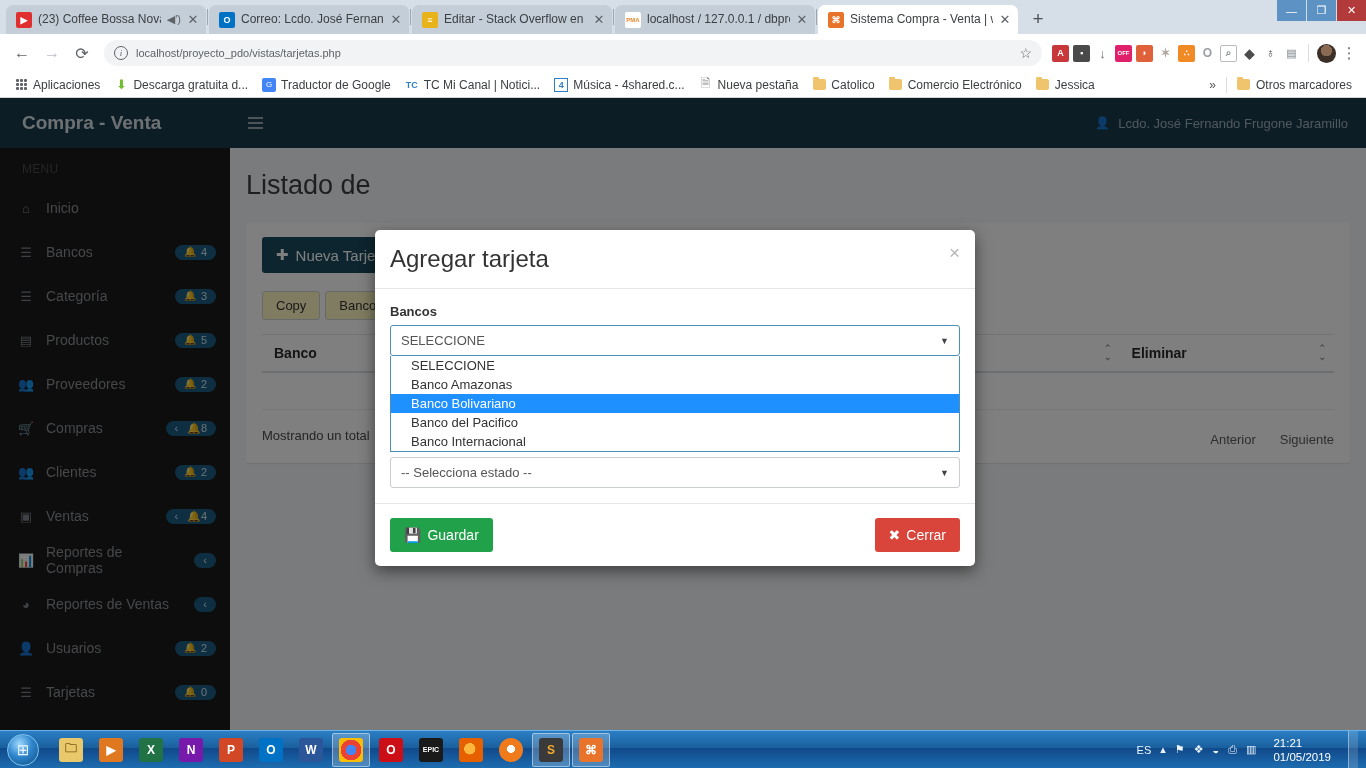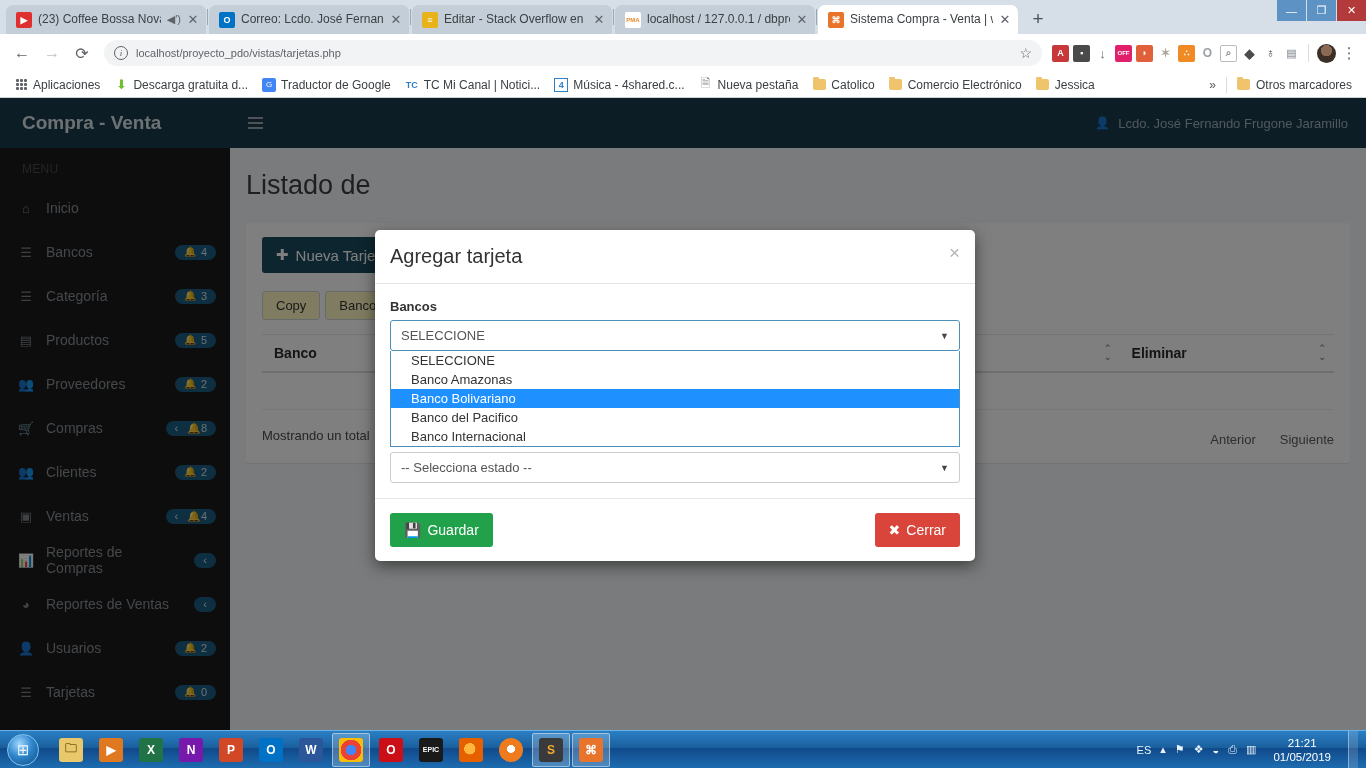--- a/index.html
+++ b/index.html
@@ -172,21 +172,21 @@
 
   
   .modal {
     position: absolute; z-index: 100; left: 375px; top: 132px;
     width: 600px; background: #fff; border-radius: 5px;
     box-shadow: 0 5px 15px rgba(0,0,0,.5);
   }
   .modal-head {
     padding: 15px; border-bottom: 1px solid #e5e5e5; display: flex; align-items: flex-start;
   }
-  .modal-title { font-size: 20px; color: #333; font-weight: normal; }
+  .modal-title { font-size: 24px; color: #333; font-weight: normal; }
   .modal-x { margin-left: auto; font-size: 19px; color: #b6b6b6; line-height: .8; }
   .modal-body { padding: 15px; position: relative; }
   .flabel { font-size: 13px; font-weight: bold; color: #333; margin-bottom: 6px; }
   .fake-select {
     height: 31px; border: 1px solid #4a90b8; border-radius: 3px; background: #fff;
     display: flex; align-items: center; padding: 0 10px; font-size: 13px; color: #555;
     position: relative;
   }
   .fake-select .arrow { margin-left: auto; font-size: 9px; color: #444; }
   .fake-select.plain { border-color: #c9cdd1; }
@@ -229,21 +229,21 @@
   .tbi {
     width: 38px; height: 34px; display: flex; align-items: center; justify-content: center;
     border-radius: 2px;
   }
   .tbi.running { background: rgba(255,255,255,.22); border: 1px solid rgba(255,255,255,.45); }
   .appicon {
     width: 24px; height: 24px; border-radius: 3px; display: flex;
     align-items: center; justify-content: center; font-size: 12px; font-weight: bold; color: #fff;
   }
   .tray { margin-left: auto; display: flex; align-items: center; gap: 9px; padding-right: 8px; color: #eaf4fb; font-size: 11px; }
-  .clock { text-align: center; line-height: 14px; font-size: 11.5px; color: #fff; padding: 0 8px; }
+  .clock { text-align: left; line-height: 14px; font-size: 11.5px; color: #fff; padding: 0 8px; }
   .showdesktop { width: 10px; height: 38px; background: rgba(255,255,255,.15); border-left: 1px solid rgba(255,255,255,.4); }
 </style>
 </head>
 <body>
 
 <div class="browser">
 
   <div class="tabstrip">
     <div class="tab">
       <span class="favicon" style="background:#e02f2f">▶</span>

